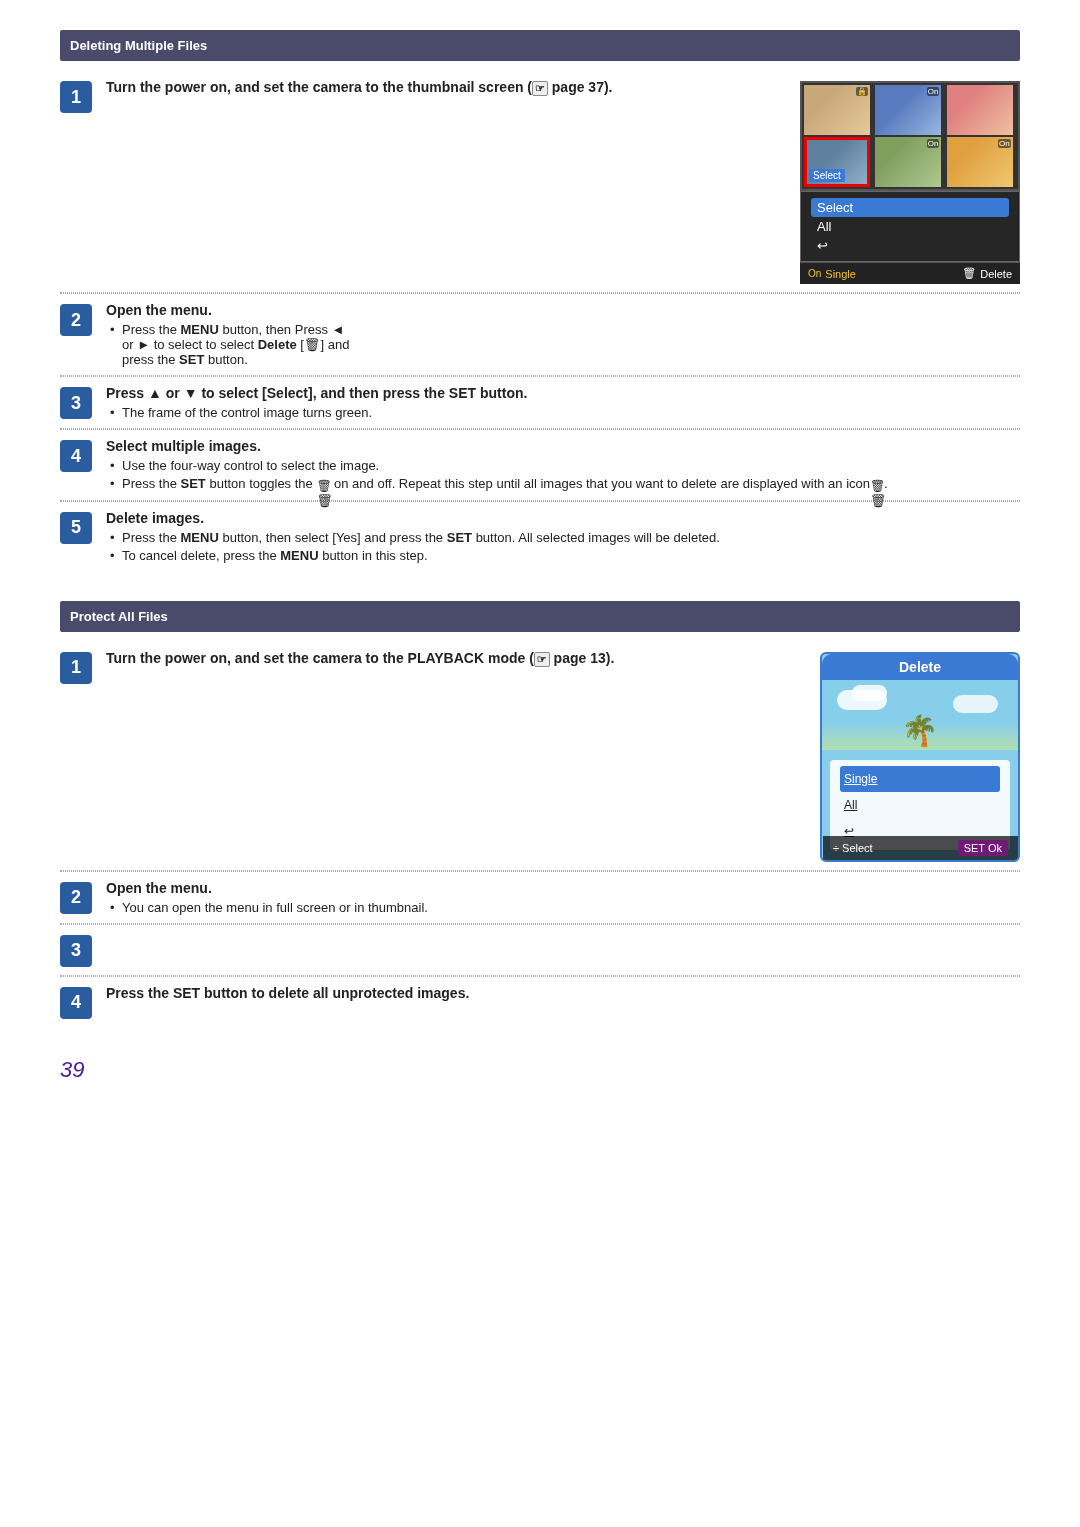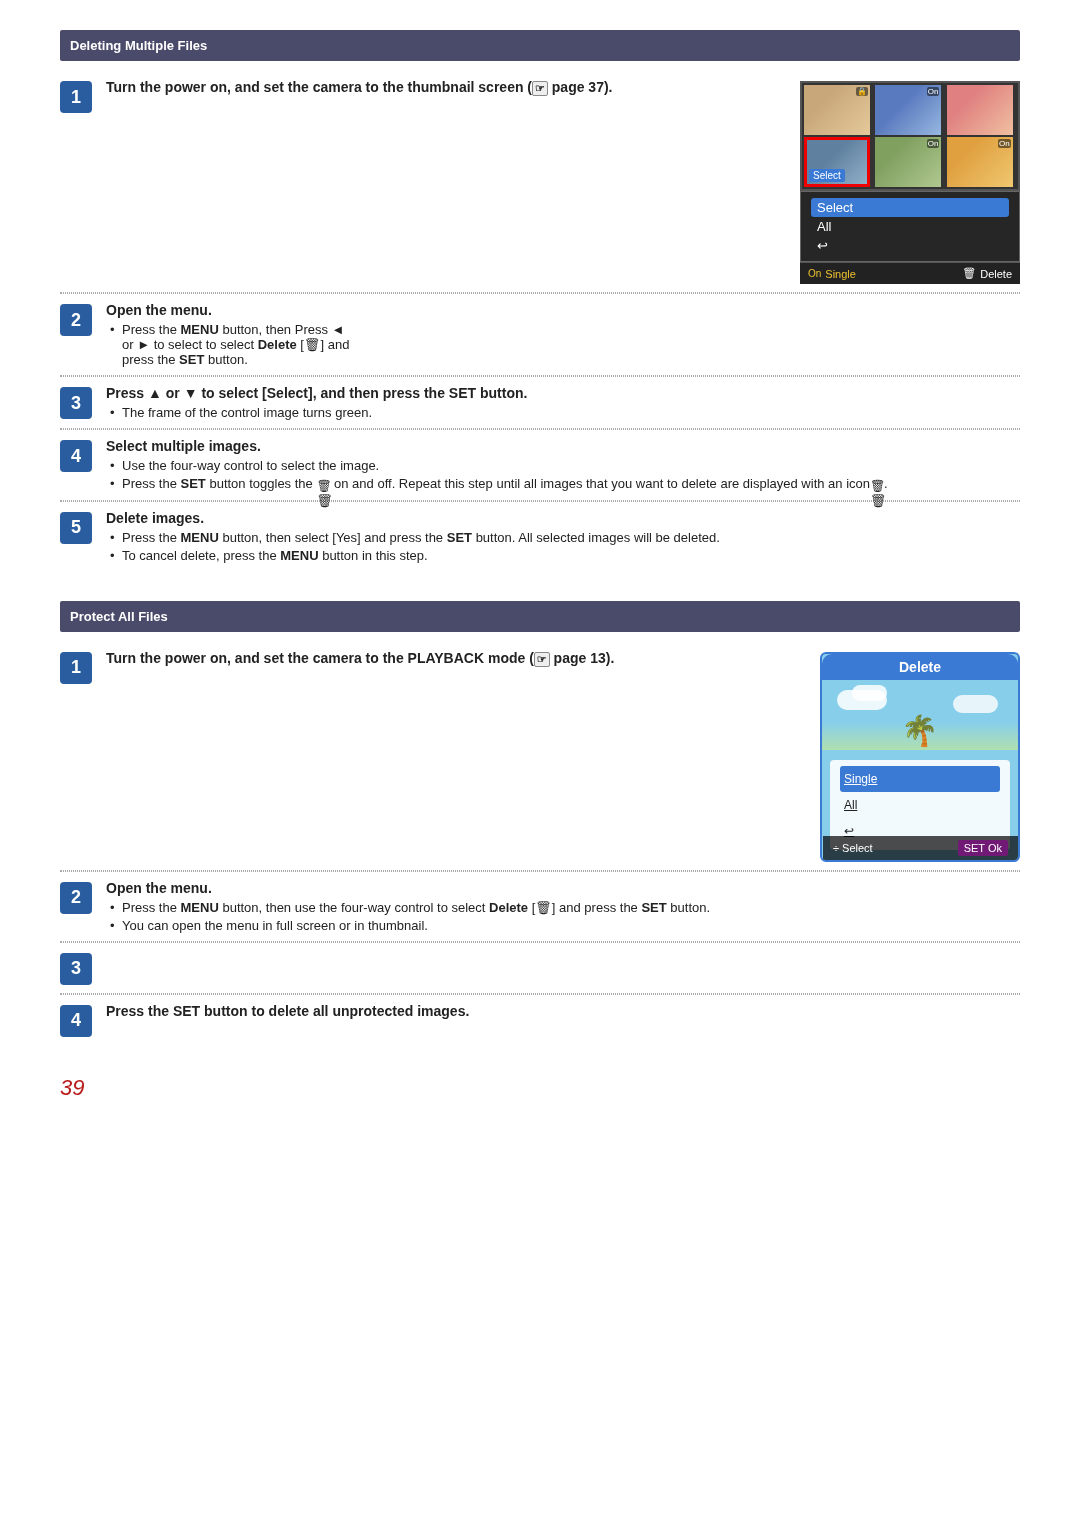--- a/index.html
+++ b/index.html
@@ -237,21 +237,21 @@
       padding-bottom: 8px;
     }
 
     .section-block {
       margin-bottom: 30px;
     }
 
     .page-number {
       font-size: 22px;
       font-style: italic;
-      color: #b91c1c;
+      color: #4c1d95;
       margin-top: 30px;
     }
 
     .ref-icon {
       font-size: 11px;
       border: 1px solid #888;
       border-radius: 2px;
       padding: 0 2px;
       display: inline-block;
       background: #eee;
@@ -461,24 +461,20 @@
   </div>
 
   <hr class="dotted-separator">
 
   <div class="step-row">
     <div class="step-number">2</div>
     <div class="step-content">
       <div class="step-title">Open the menu.</div>
       <div class="step-body">
         <div class="bullet">
-          Press the <span class="bold">MENU</span> button, then use the four-way control to select <span class="bold">Delete</span> [🗑]
-          and press the <span class="bold">SET</span> button.
-        </div>
-        <div class="bullet">
           You can open the menu in full screen <span>or</span> in thumbnail.
         </div>
       </div>
     </div>
   </div>
 
   <hr class="dotted-separator">
 
   <div class="step-row">
     <div class="step-number">3</div>

